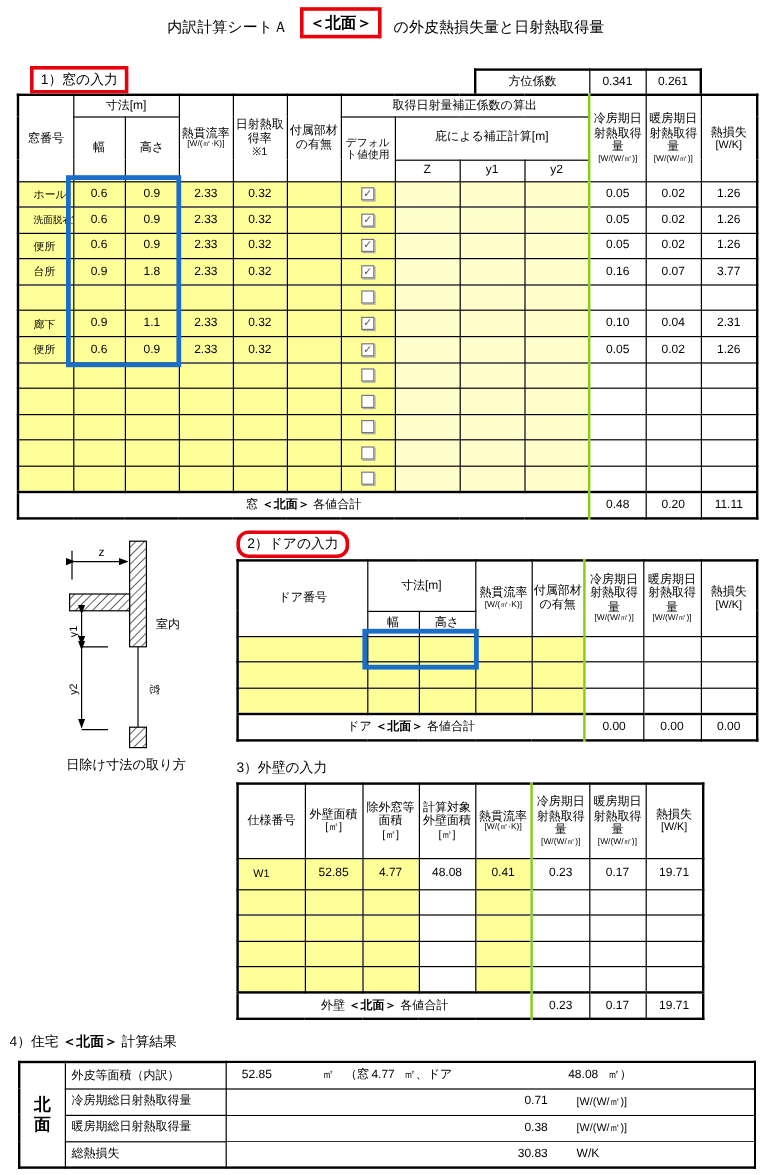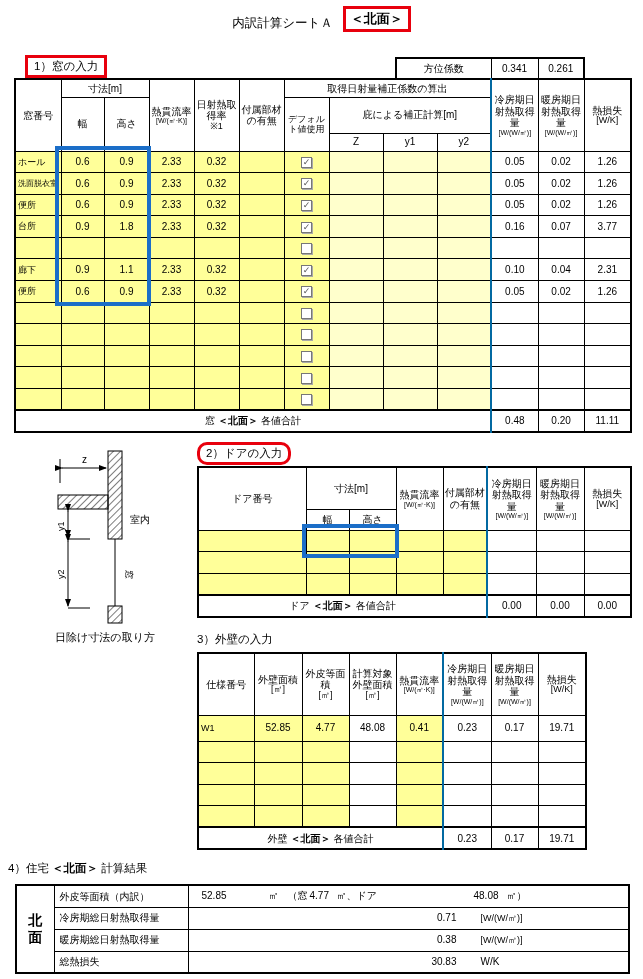--- a/index.html
+++ b/index.html
@@ -3,23 +3,23 @@
 <meta charset="utf-8">
 <style>
   *{margin:0;padding:0;box-sizing:border-box;}
   html,body{background:#fff;}
   body{width:643px;height:979px;position:relative;font-family:"Liberation Sans",sans-serif;color:#000;}
   table{border-collapse:collapse;table-layout:fixed;position:absolute;border:2px solid #000;background:#fff;}
   td,th{border:1px solid #000;font-size:10px;font-weight:normal;text-align:center;vertical-align:middle;padding:0;overflow:hidden;line-height:1.15;}
   .yl{background:#FFFF99;}
   .pl{background:#FFFFCC;}
   .wh{background:#fff;}
-  .nm{font-size:9px;text-align:left;padding-left:2px;white-space:nowrap;}
+  .nm{font-size:9px;text-align:left;padding-left:12px;white-space:nowrap;}
   .unit{display:block;font-size:7px;line-height:1.1;}
-  .sep{border-left:2px solid #0369a1;text-align:center;}
+  .sep{border-left:2px solid #84cc16;text-align:center;}
   .total-row td{border-top:2px solid #000;height:22px;font-size:10px;}
   .total-label{font-size:11px;}
   .total-label .mid{font-weight:bold;margin:0 3px;}
   tbody tr td{height:21.6px;}
   .redbox{position:absolute;border:3px solid #E8000D;padding:1px 6px;font-size:11.5px;background:transparent;white-space:nowrap;}
   .bluebox{position:absolute;border:4px solid #1B6EC8;pointer-events:none;background:transparent;}
   .cb{display:inline-block;width:11px;height:11px;border:1px solid #777;background:#fff;box-shadow:1px 1px 0 #aaa;vertical-align:middle;}
   .cb i{font-style:normal;font-size:9px;line-height:9px;color:#555;display:block;}
   .title-wrap{position:absolute;top:6px;left:0;right:0;display:flex;justify-content:center;align-items:flex-end;gap:10px;font-size:12.5px;}
   .title-hl{border:3px solid #E8000D;padding:1px 5px;font-weight:bold;font-size:13px;}
@@ -37,20 +37,21 @@
   .rv{position:absolute;top:50%;transform:translateY(-50%);left:220px;width:48px;text-align:right;font-size:10px;}
   .ru{position:absolute;top:50%;transform:translateY(-50%);left:292px;font-size:9px;white-space:nowrap;}
   .caption{position:absolute;font-size:11px;text-align:center;}
 </style>
 </head>
 <body>
 
 <div class="title-wrap">
   <span>内訳計算シートＡ</span>
   <span class="title-hl">＜北面＞</span>
+  <span>の外皮熱損失量と日射熱取得量</span>
 </div>
 
 <div class="redbox" style="left:14px;top:55px;margin-left:11px;">1）窓の入力</div>
 
 <table style="left:395px;top:57px;width:188px;border-width:2px;">
   <colgroup>
       <col style="width:95px">
       <col style="width:47px">
       <col style="width:46px">
     </colgroup>
@@ -402,21 +403,21 @@
       <col style="width:47px">
       <col style="width:47px">
       <col style="width:48px">
       <col style="width:47px">
       <col style="width:48px">
   </colgroup>
   <thead>
     <tr style="height:62px">
       <th>仕様番号</th>
       <th><span>外壁面積</span><span class="unit" style="font-size:9px">[㎡]</span></th>
-      <th><span>外皮等面積</span><span class="unit" style="font-size:9px">[㎡]</span></th>
+      <th><span>除外窓等面積</span><span class="unit" style="font-size:9px">[㎡]</span></th>
       <th><span>計算対象外壁面積</span><span class="unit" style="font-size:9px">[㎡]</span></th>
       <th><span>熱貫流率</span><span class="unit">[W/(㎡·K)]</span></th>
       <th class="sep"><span>冷房期日射熱取得量</span><span class="unit">[W/(W/㎡)]</span></th>
       <th><span>暖房期日射熱取得量</span><span class="unit">[W/(W/㎡)]</span></th>
       <th><span>熱損失</span><span class="unit" style="font-size:9px">[W/K]</span></th>
     </tr>
   </thead>
   <tbody>
     <tr style="height:26px">
         <td class="yl nm">W1</td>

